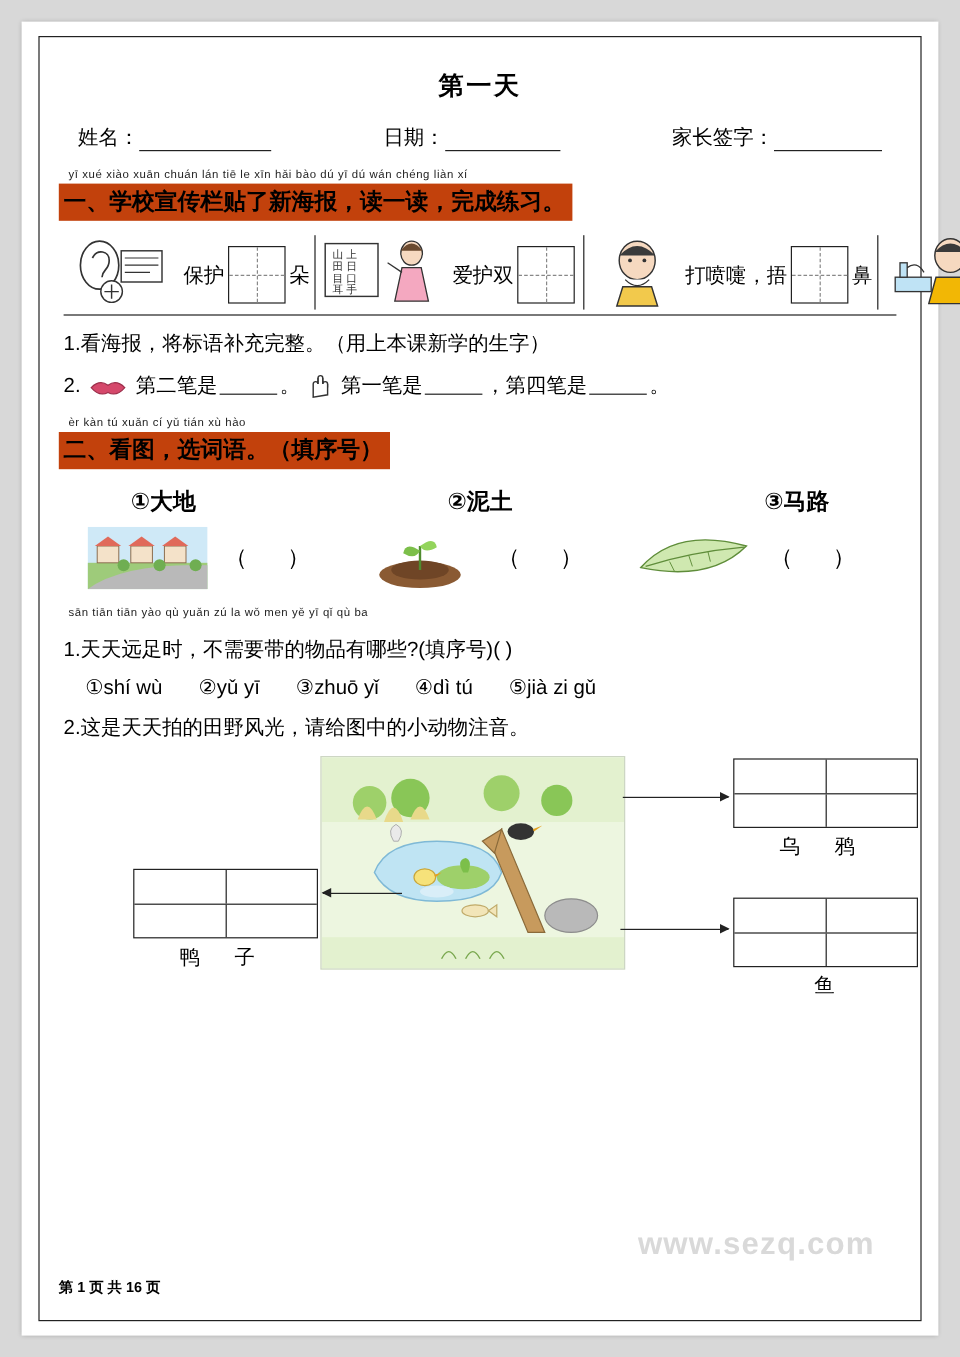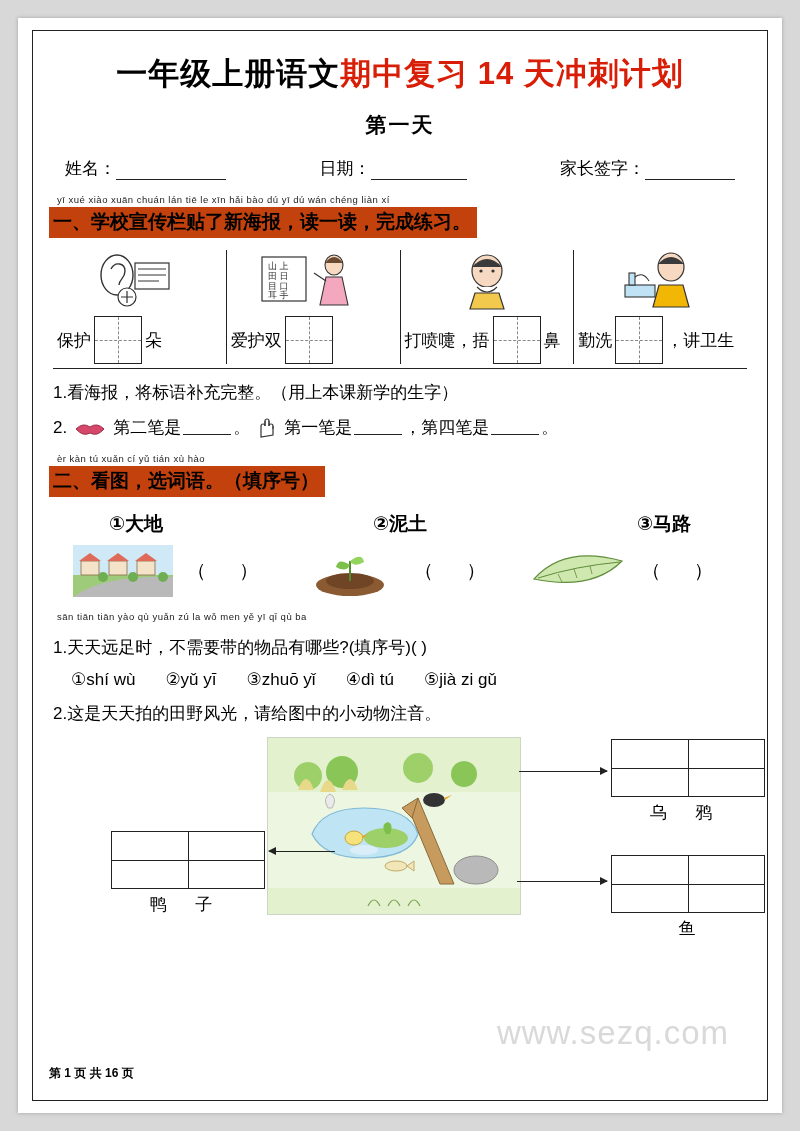--- a/index.html
+++ b/index.html
@@ -77,22 +77,22 @@
   
   .picrow{
     display:flex;
     margin-top:12px;
     padding:0 4px;
     align-items:stretch;
   }
   .piccol{
     flex:1 1 0;
     display:flex;
-    flex-direction:column;
-    align-items:flex-start;
+    flex-direction:row;
+    align-items:center;
     border-right:1.3px solid #222;
     padding:0 4px;
   }
   .piccol:last-child{border-right:none;}
   .thumb{
     height:62px;width:100%;
     display:flex;align-items:center;justify-content:center;
   }
   .ansrow{
     display:flex;align-items:center;justify-content:center;
@@ -211,40 +211,37 @@
   }
   .arrow.left:after{
     content:"";position:absolute;left:-1px;right:auto;top:-4px;
     border-right:8px solid #222;border-left:none;
     border-top:4px solid transparent;
     border-bottom:4px solid transparent;
   }
   
   .watermark{
     position:absolute;right:22px;bottom:40px;
-    font-size:33px;color:#d9d9d9;
-    font-weight:normal;
+    font-size:26px;color:#d9d9d9;
+    font-weight:bold;
     letter-spacing:1px;
     pointer-events:none;
   }
   .footer{
     position:absolute;left:0;right:0;bottom:10px;
     text-align:left;font-size:12px;font-weight:bold;
   }
 </style>
 </head>
 <body>
 
 <div class="page">
  <div class="inner">
   <div class="content">
 
-   <div class="title">
-     <span>一年级上册语文</span><span class="red">期中复习 14 天冲刺计划</span>
-   </div>
    <div class="subtitle">第一天</div>
 
    <div class="inforow">
      <div class="cell">
        <span class="lbl">姓名：</span>
        <span class="line" style="width:110px"></span>
      </div>
      <div class="sp2"></div>
      <div class="cell">
        <span class="lbl">日期：</span>

